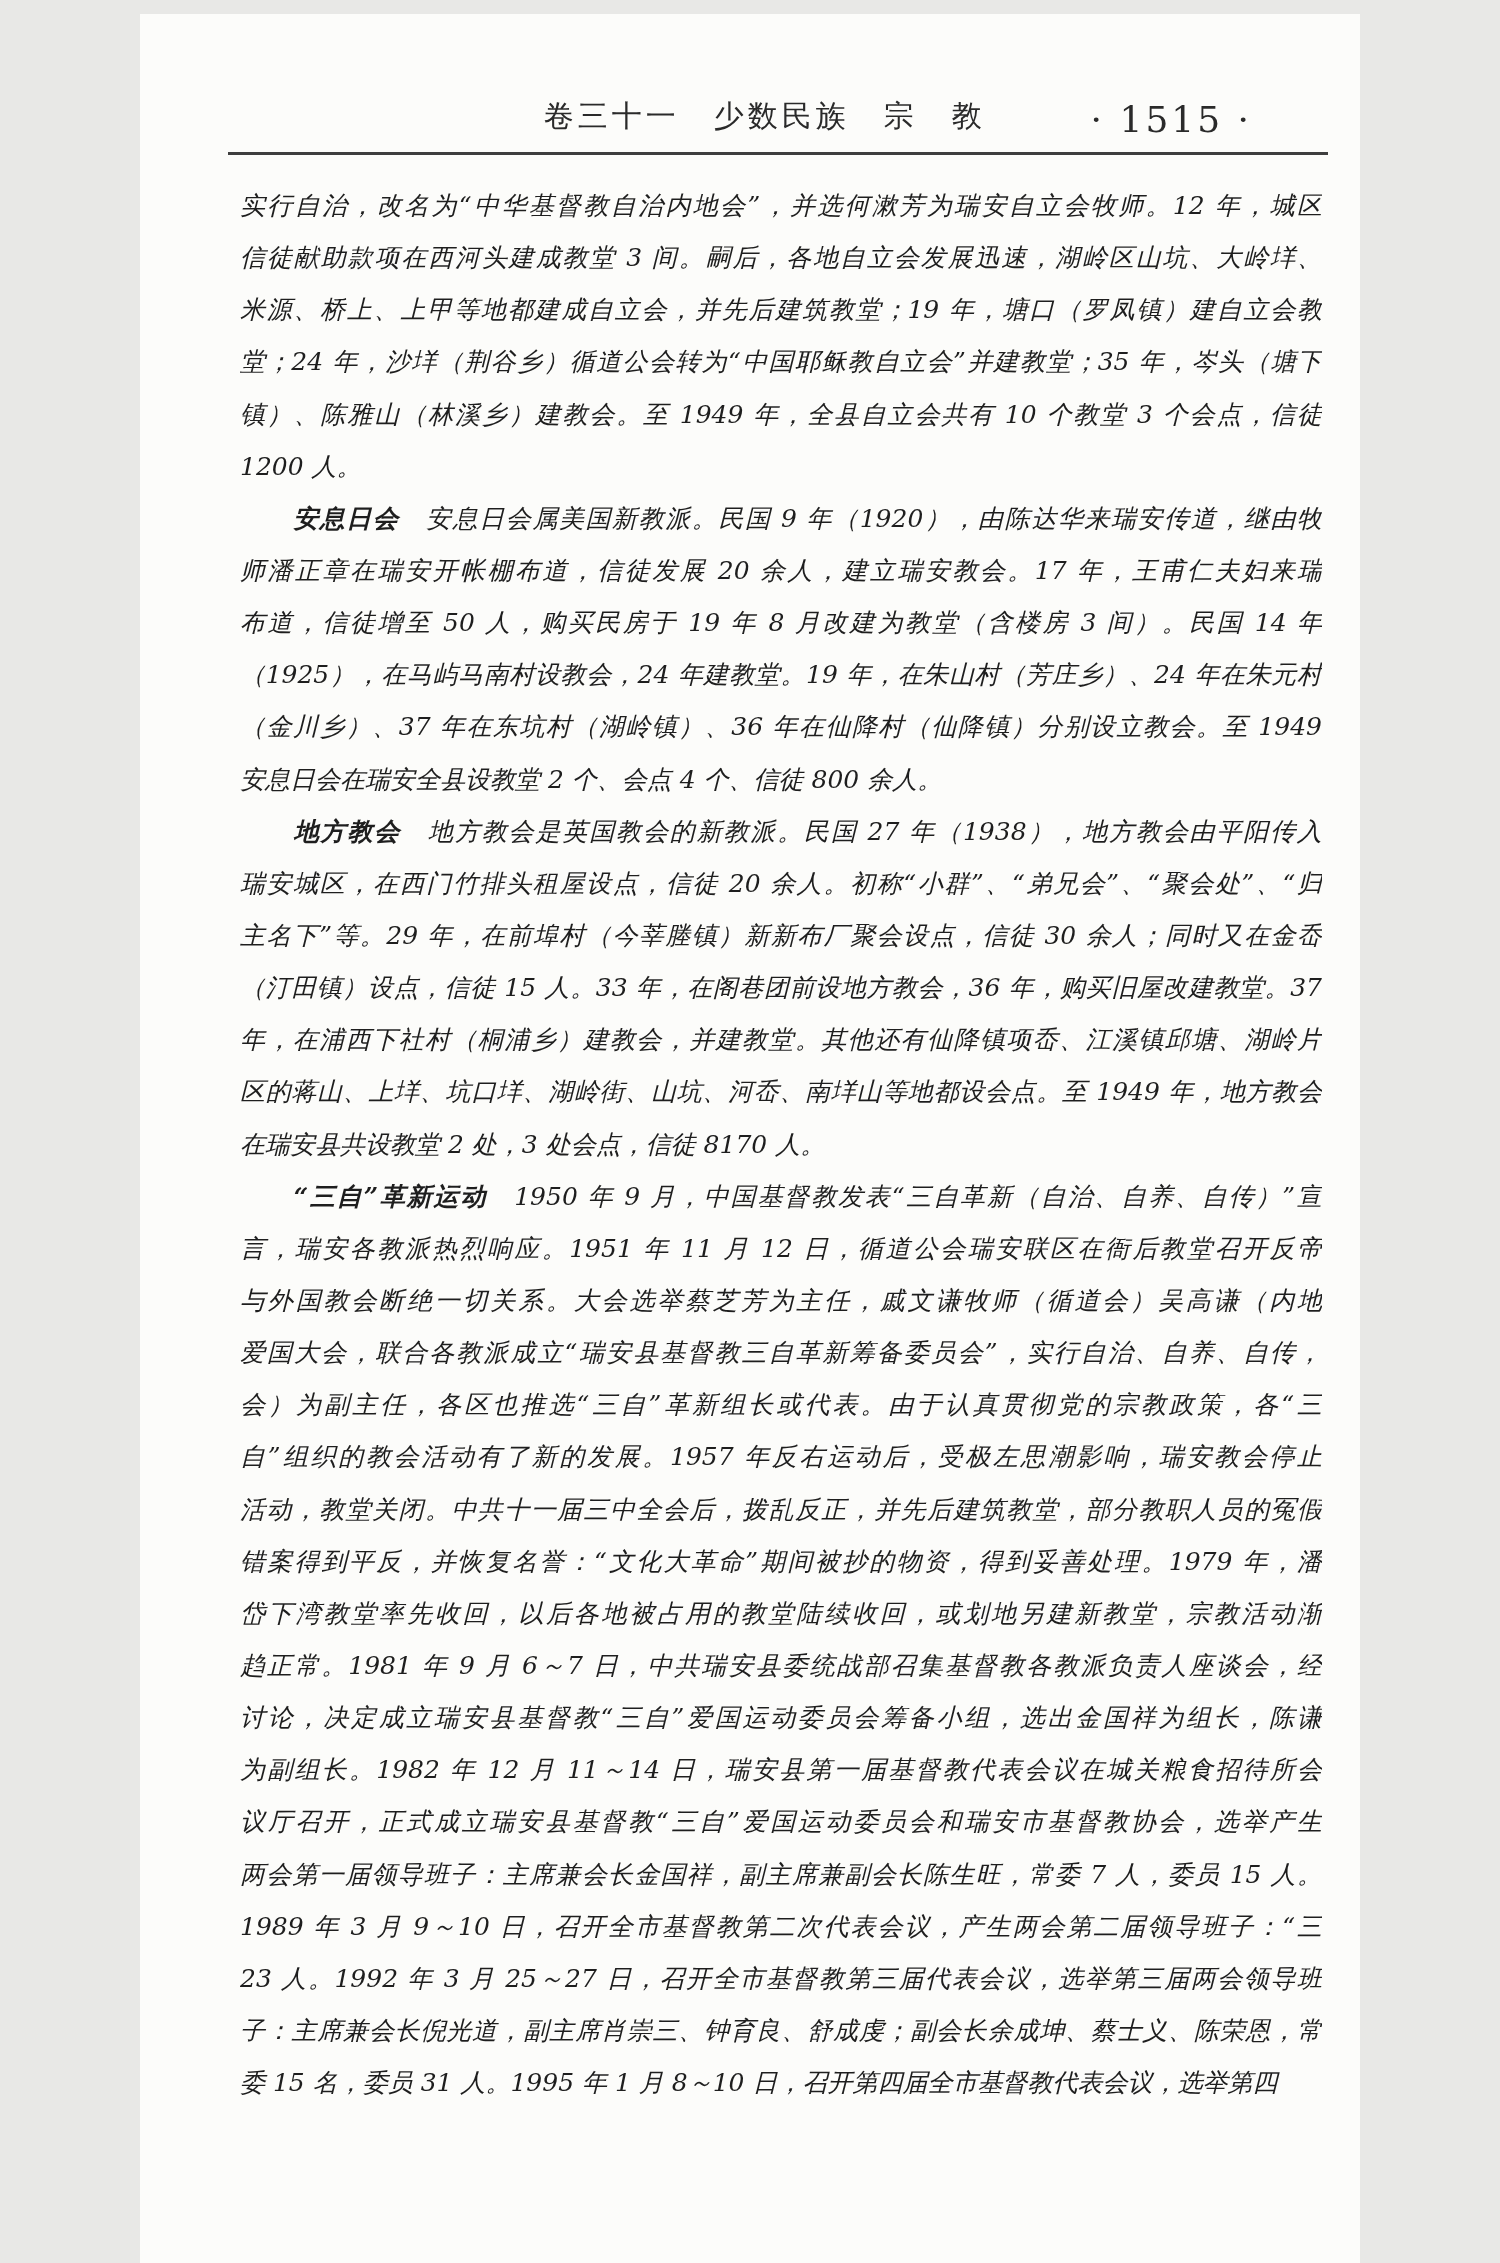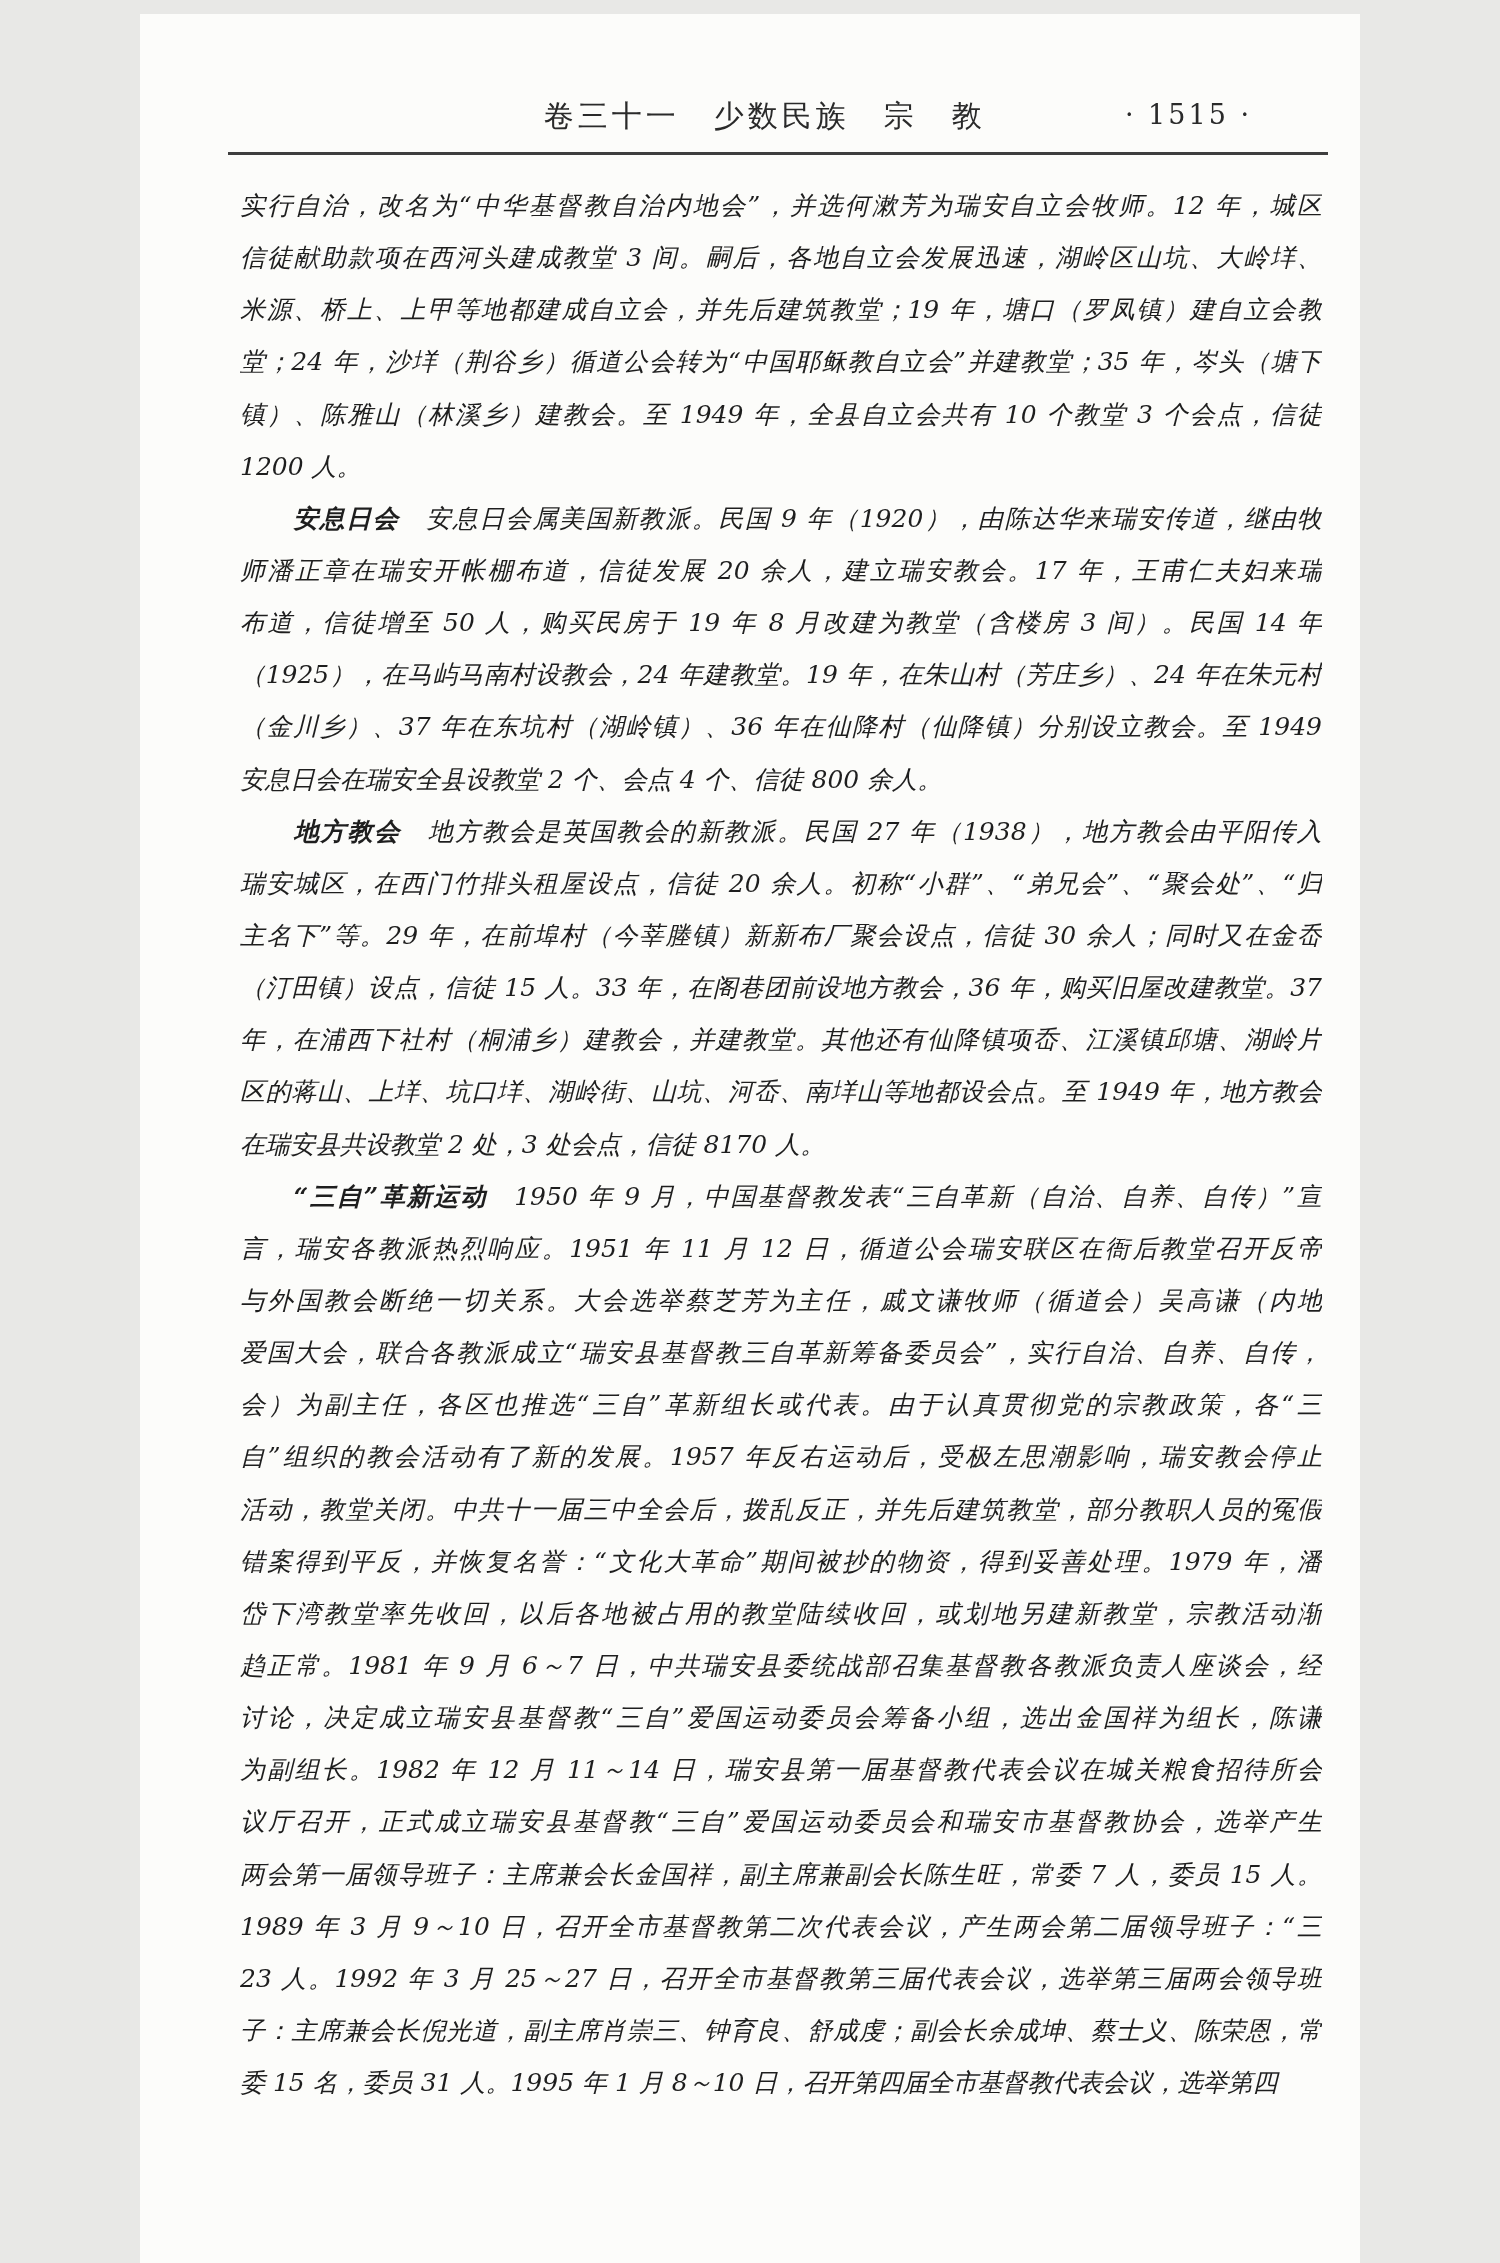--- a/index.html
+++ b/index.html
@@ -31,21 +31,21 @@
     transform: translateX(-48%);
     font-size: 30px;
     letter-spacing: 4px;
     white-space: nowrap;
     color: #2a2a2a;
   }
   .header-page-number {
     position: absolute;
     top: 85px;
     right: 108px;
-    font-size: 27px;
+    font-size: 36px;
     letter-spacing: 3px;
     white-space: nowrap;
     color: #2a2a2a;
   }
   .header-rule {
     position: absolute;
     top: 138px;
     left: 88px;
     right: 32px;
     height: 3px;

